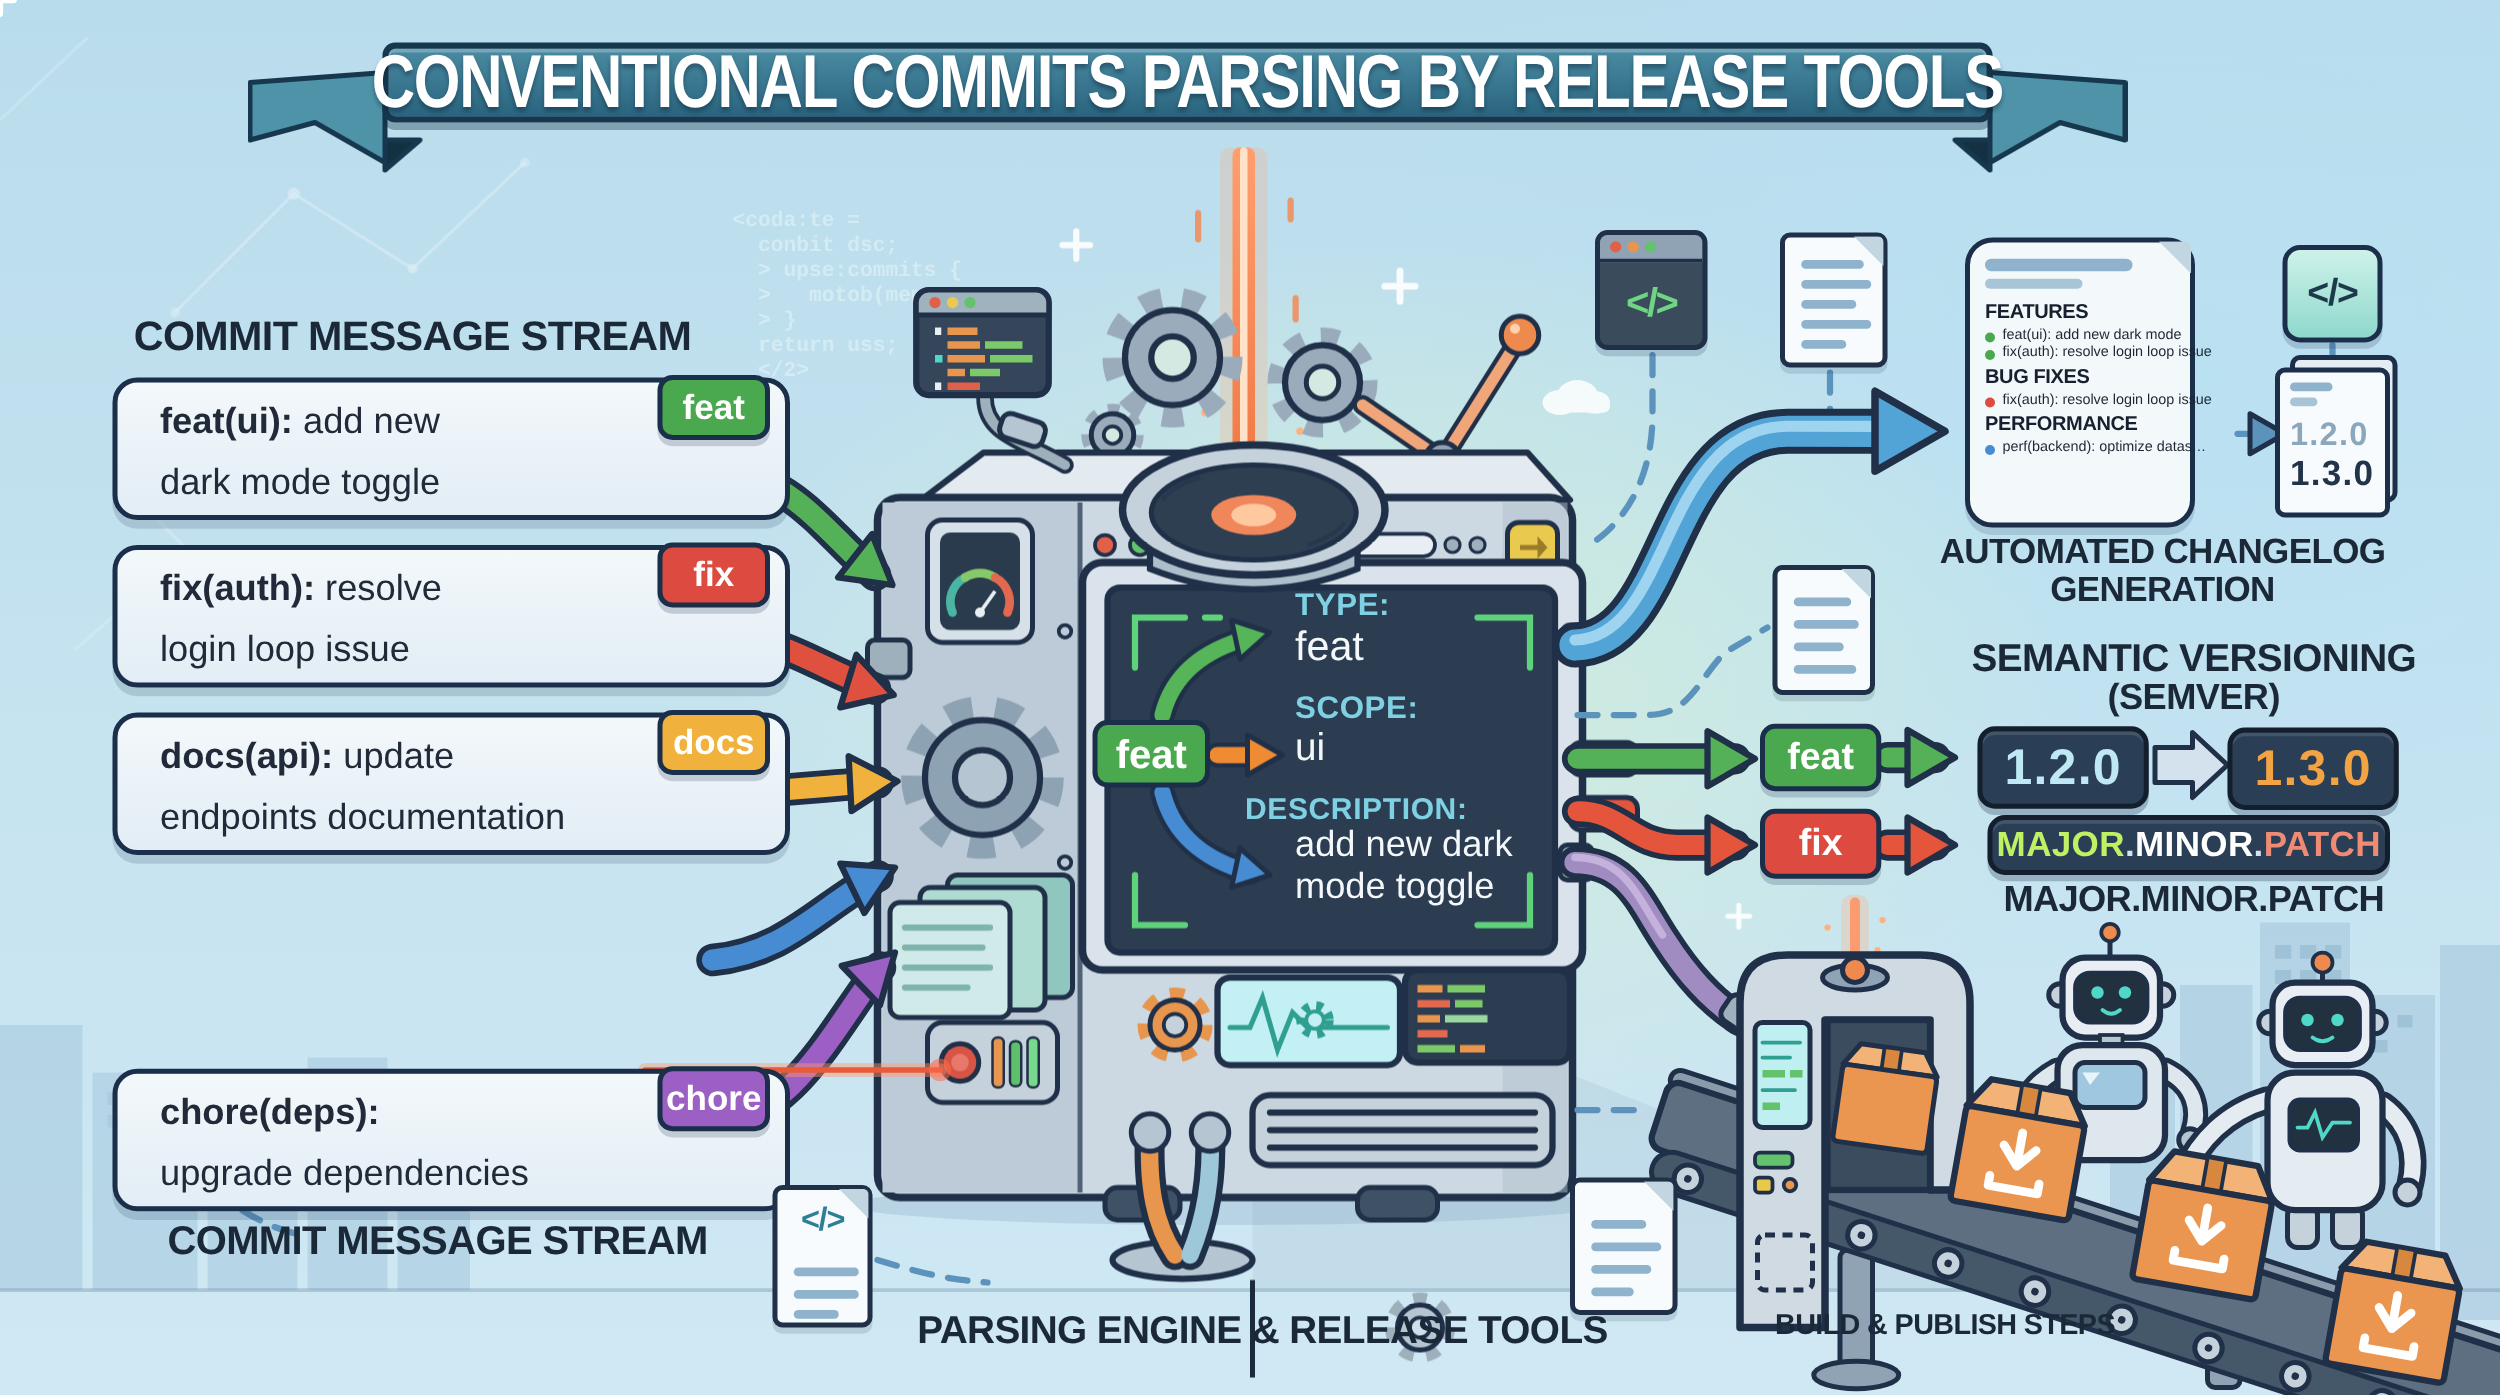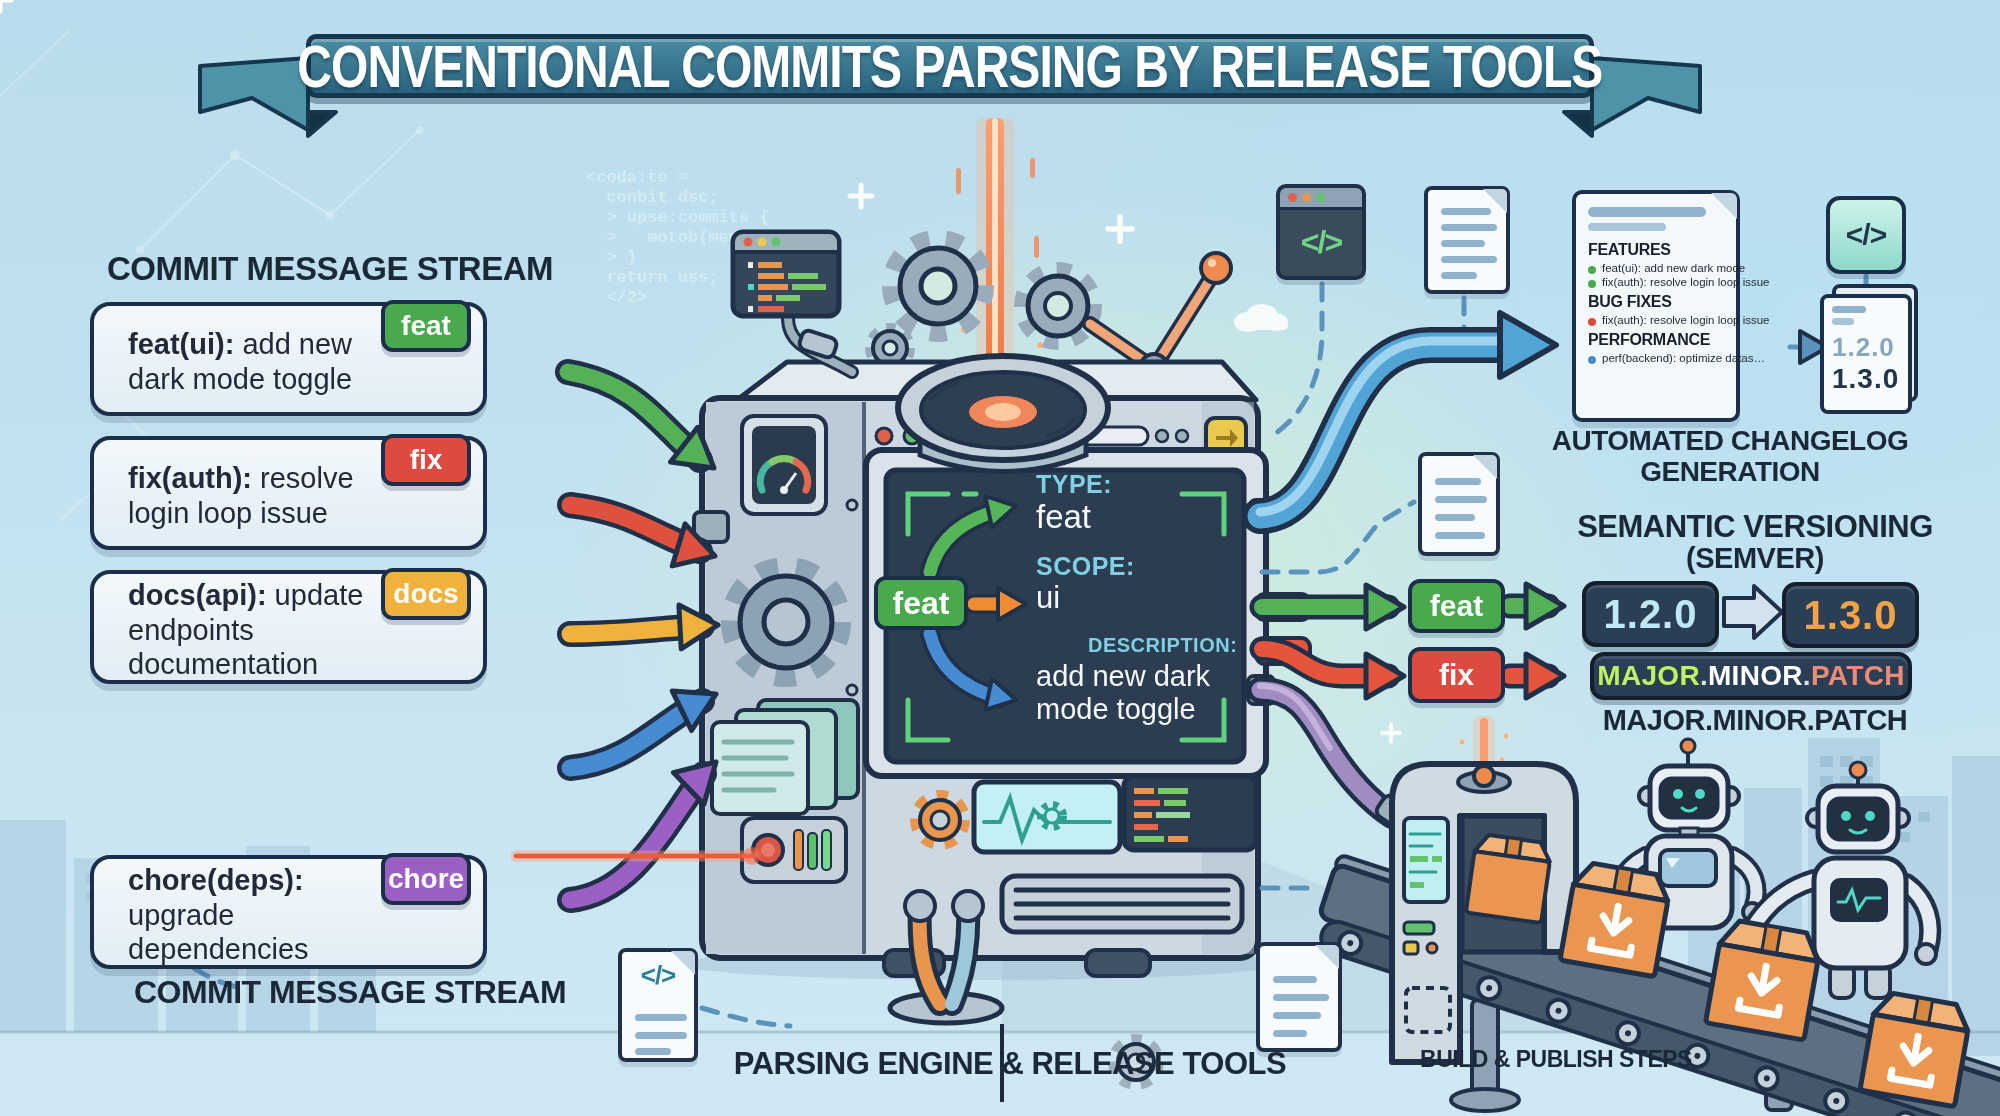--- a/index.html
+++ b/index.html
@@ -36,25 +36,25 @@
   #semver-heading{left:1555px;top:510px;width:400px;font-size:31px;line-height:1.08;}
   #semver-heading .l2{font-size:29px;}
   #mmp-plain{left:1570px;top:704px;width:370px;font-size:29px;}
   
   #bgcode{
     left:586px;top:168px;margin:0;font-family:"Liberation Mono",monospace;
     font-size:17px;line-height:1.18;color:rgba(237,250,250,.45);white-space:pre;font-weight:700;
   }
   
   .card{
-    position:absolute;left:90px;width:397px;height:114px;
+    position:absolute;left:90px;width:542px;height:114px;
     background:linear-gradient(180deg,#f3f8fb,#e2edf5);
     border:4px solid #1b2f4b;border-radius:20px;
     box-shadow:0 7px 0 rgba(27,47,75,.16);
-    display:flex;flex-direction:column;justify-content:center;
+    display:flex;flex-direction:column;justify-content:space-between;
     padding:14px 116px 8px 34px;font-size:29px;color:#202a38;line-height:1.2;
   }
   .card b{font-weight:700;}
   .badge{
     position:absolute;top:-6px;right:12px;width:90px;height:52px;border-radius:12px;
     border:4px solid #1b2f4b;color:#fff;font-weight:700;font-size:28px;
     display:flex;align-items:center;justify-content:center;
     box-shadow:0 5px 0 rgba(27,47,75,.2);
   }
   .b-feat{background:#4aa94e;} .b-fix{background:#dd4a3f;} .b-docs{background:#f0b23c;}
@@ -62,22 +62,22 @@
   
   #screen-badge{
     left:874px;top:576px;width:94px;height:54px;background:#4aa94e;
     border:4px solid #1b2f4b;border-radius:12px;color:#fff;font-weight:700;font-size:32px;
     display:flex;align-items:center;justify-content:center;
   }
   .f-label{position:absolute;font-weight:700;color:#7fd0e2;font-size:25px;letter-spacing:.5px;}
   .f-value{position:absolute;color:#f4f8fa;font-size:31px;}
   
   #changelog{
-    left:1572px;top:190px;width:168px;height:232px;background:#f3f8fb;
-    border:4px solid #1b2f4b;border-radius:10px;box-shadow:0 6px 0 rgba(27,47,75,.15);
+    left:1572px;top:190px;width:184px;height:232px;background:#f3f8fb;
+    border:4px solid #1b2f4b;border-radius:22px;box-shadow:0 6px 0 rgba(27,47,75,.15);
     padding:13px 20px 8px 12px;
   }
   #changelog::before{content:"";position:absolute;top:-1px;right:-1px;
     border-top:26px solid #c2d6e2;border-left:26px solid transparent;border-radius:0 6px 0 0;}
   .clbar{border-radius:5px;background:#8fb3cc;height:10px;width:118px;margin-bottom:6px;}
   .clbar.s{height:8px;width:78px;background:#a8c5d8;margin-bottom:10px;}
   .clh{font-size:16px;font-weight:700;color:#16202e;letter-spacing:-.3px;margin:5px 0 3px;}
   .cli{display:flex;align-items:flex-end;gap:6px;font-size:11.5px;color:#1d2734;white-space:nowrap;margin:2px 0;}
   .dot{width:8px;height:8px;border-radius:50%;flex:0 0 auto;}
   .d-g{background:#4aa94e;} .d-r{background:#dd4a3f;} .d-b{background:#478cd2;}
@@ -691,21 +691,21 @@
     <div class="badge b-chore">chore</div>
   </div>
 
   <div id="cs-bottom" class="heading">COMMIT MESSAGE STREAM</div>
 
   <div id="screen-badge" class="abs">feat</div>
   <div class="f-label" style="left:1036px;top:470px">TYPE:</div>
   <div class="f-value" style="left:1036px;top:498px;font-size:33px">feat</div>
   <div class="f-label" style="left:1036px;top:552px">SCOPE:</div>
   <div class="f-value" style="left:1036px;top:580px">ui</div>
-  <div class="f-label" style="left:1088px;top:634px;font-size:20px">DESCRIPTION:</div>
+  <div class="f-label" style="left:996px;top:634px;font-size:24px">DESCRIPTION:</div>
   <div class="f-value" style="left:1036px;top:660px;width:220px;font-size:29px;line-height:1.15">add new dark mode toggle</div>
 
   <div id="darkwin" class="abs">
     <div class="bar">
       <i style="background:#e0604a"></i>
       <i style="background:#e8954e"></i>
       <i style="background:#63c36c"></i>
     </div>
     <div class="glyph">&lt;/&gt;</div>
   </div>

